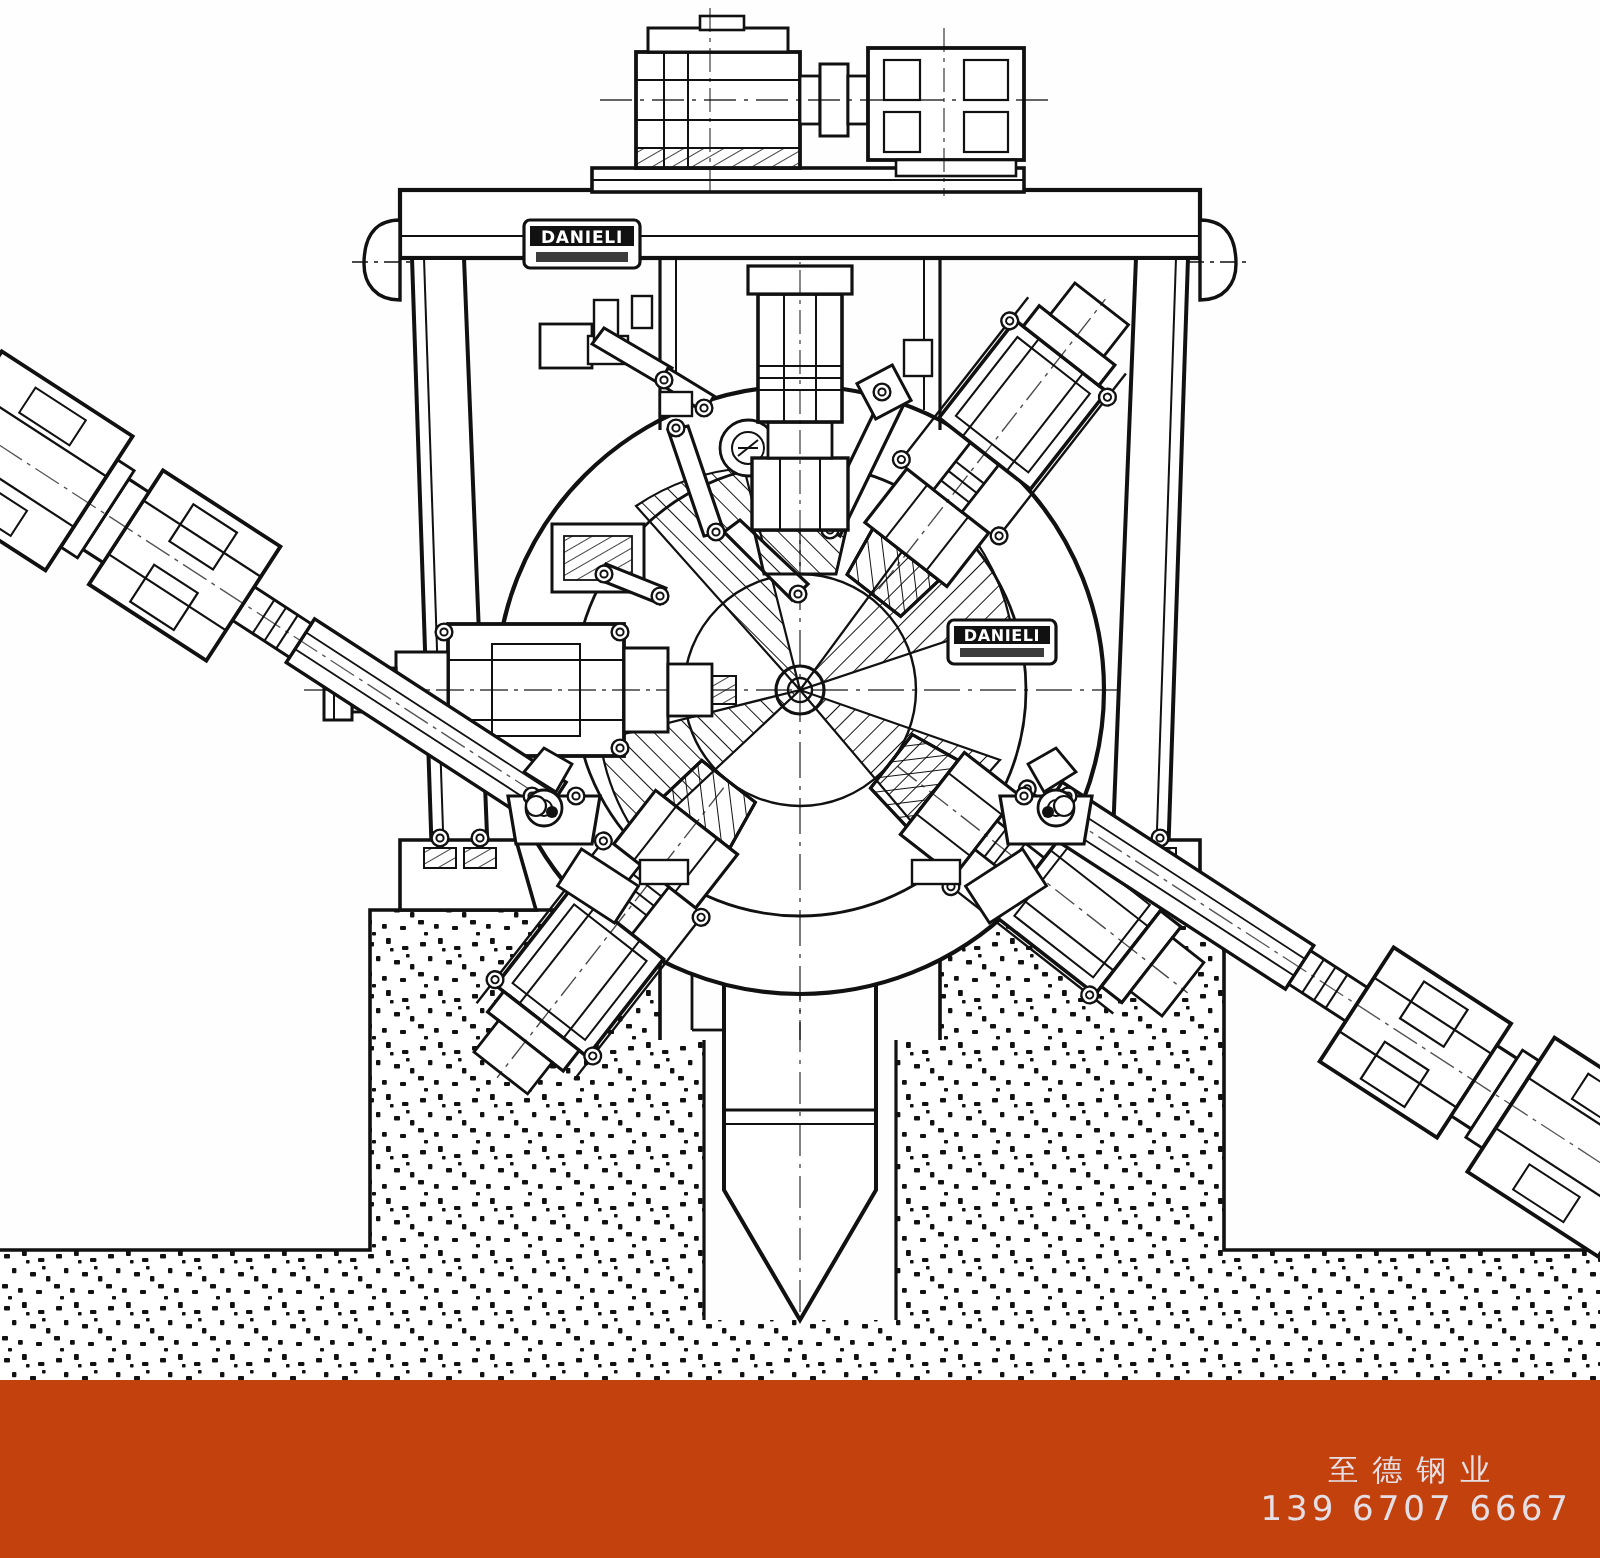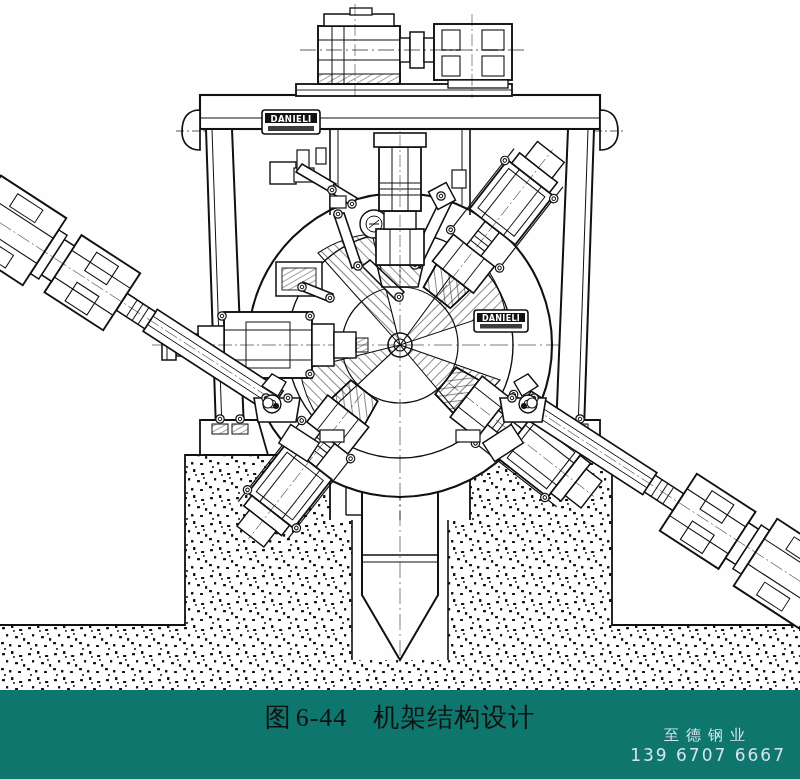--- a/index.html
+++ b/index.html
@@ -1,19 +1,19 @@
 <!DOCTYPE html>
 <html><head>
 <meta charset="utf-8">
 <style>
   html,body{margin:0;padding:0;background:#fff;}
   body{width:800px;height:779px;position:relative;overflow:hidden;
        font-family:"Liberation Serif","DejaVu Serif",serif;color:#111;}
 
-  #page{position:absolute;inset:0;background:#0f766e;text-decoration:underline;}
+  #page{position:absolute;inset:0;background:#c2410c;text-decoration:underline;}
 
   
   .scan-noise{position:absolute;top:0;left:4px;width:120px;height:7px;
       opacity:.10;display:flex;gap:9px;align-items:flex-start;}
   .scan-noise i{display:block;width:9px;height:5px;background:#222;border-radius:1px;}
   .scan-noise i:nth-child(2){width:11px;opacity:.55;}
   .scan-noise i:nth-child(3){width:5px;}
   .scan-noise i:nth-child(4){width:16px;opacity:.8;}
 
   
@@ -383,22 +383,19 @@
       <rect x="330" y="196" width="16" height="12" fill="#fff" stroke="#111" stroke-width="1.2"></rect>
       <rect x="452" y="170" width="14" height="18" fill="#fff" stroke="#111" stroke-width="1.2"></rect>
       <circle cx="268" cy="403" r="5" fill="#fff" stroke="#111" stroke-width="1.1"></circle>
       <circle cx="532" cy="403" r="5" fill="#fff" stroke="#111" stroke-width="1.1"></circle>
       <rect x="320" y="430" width="24" height="12" fill="#fff" stroke="#111" stroke-width="1.2"></rect>
       <rect x="456" y="430" width="24" height="12" fill="#fff" stroke="#111" stroke-width="1.2"></rect>
     </g>
   </svg>
   </div>
 
-  <div class="caption">
-    <span class="num">图</span><span>6-44</span><span class="gap"></span><span>机架结构设计</span>
-  </div>
 
   <div class="watermark">
     <div class="wm-cn">至德钢业</div>
     <div class="wm-tel">139 6707 6667</div>
   </div>
 
 </div>
 
 </body></html>

